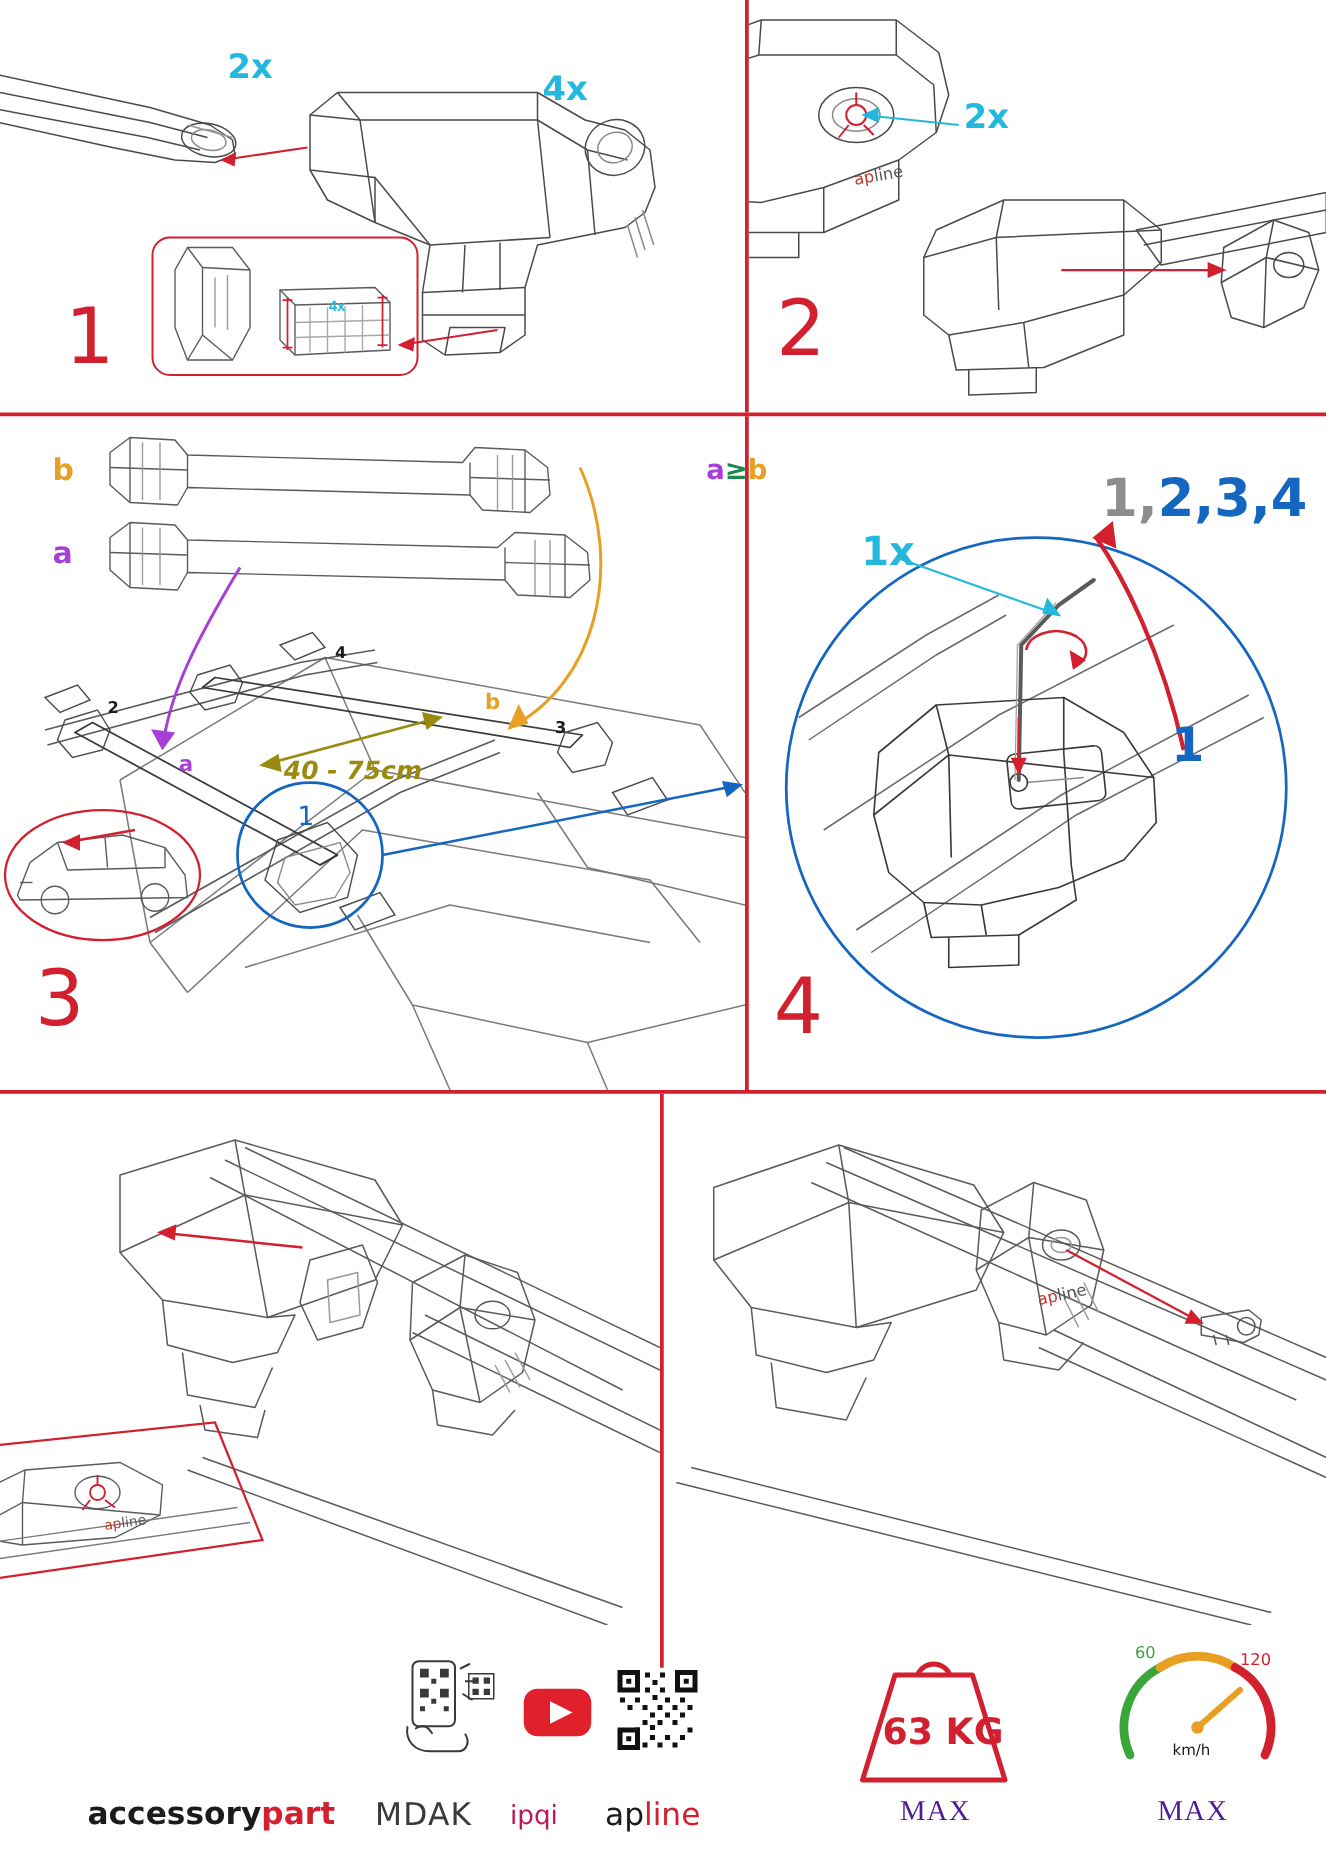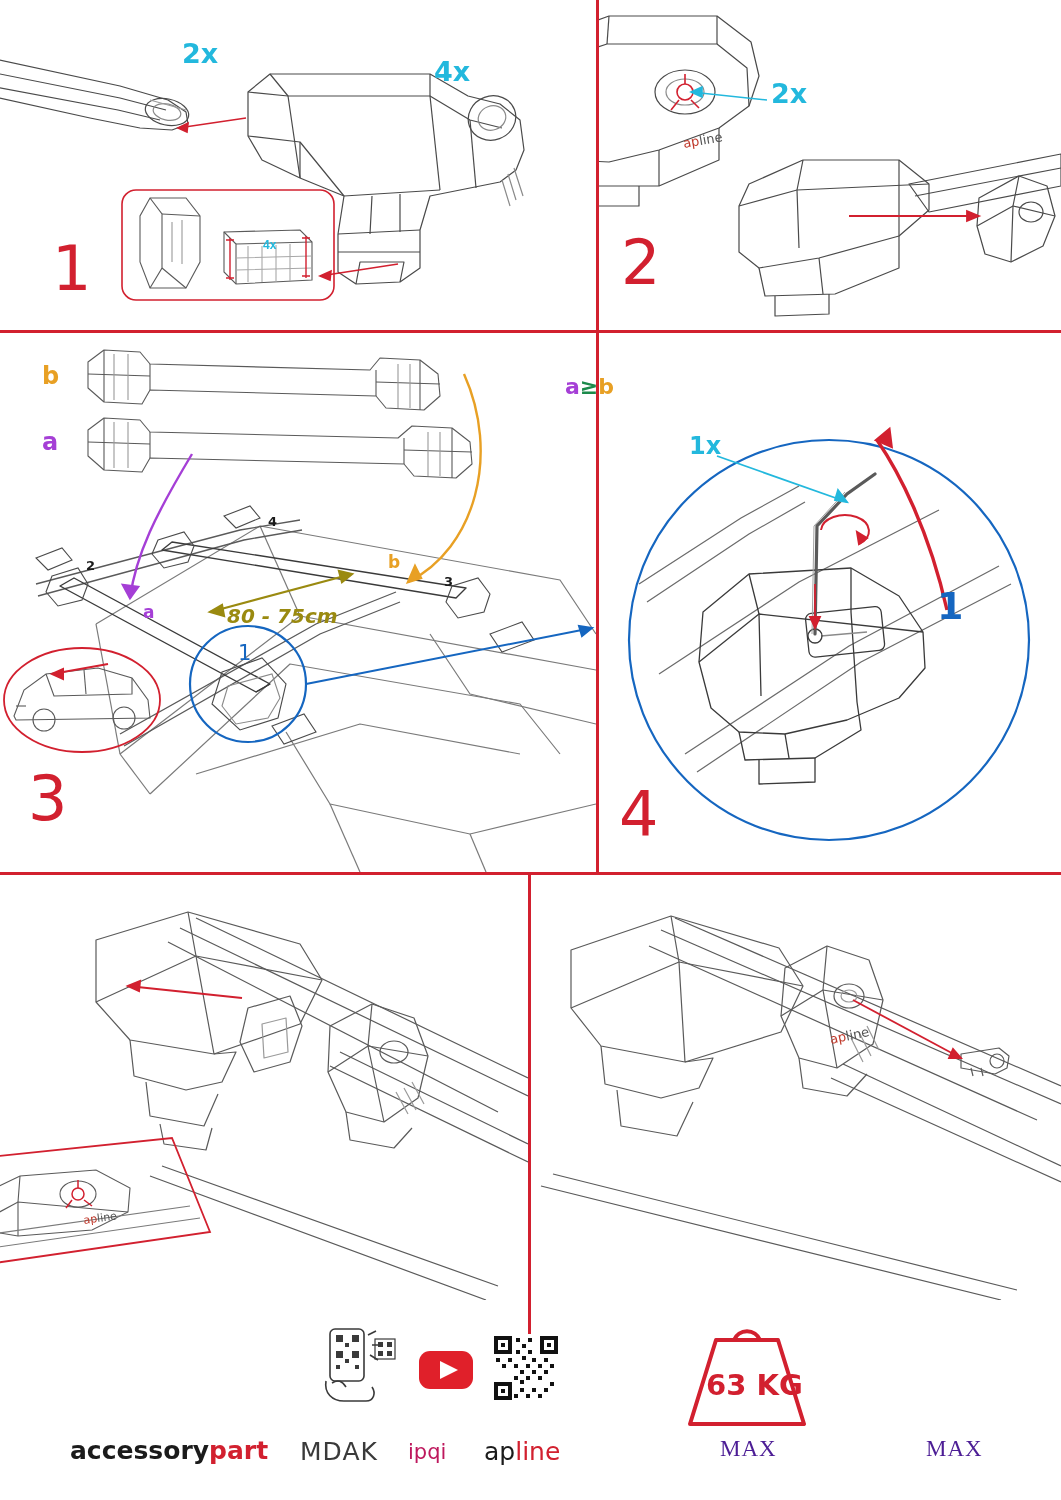--- a/index.html
+++ b/index.html
@@ -358,25 +358,25 @@
         <g stroke="#d2202f" stroke-width="2" fill="none">
           <path d="M108 330 L52 340"></path>
           <path d="M52 340 l11 -5 l0 10 Z" fill="#d2202f"></path>
         </g>
       </g>
     </svg>
     <span class="abs" style="left:42px;top:28px;color:#e8a024;font-size:24px;font-weight:700;font-family:'DejaVu Sans',sans-serif;">b</span>
     <span class="abs" style="left:42px;top:94px;color:#a53fd6;font-size:24px;font-weight:700;font-family:'DejaVu Sans',sans-serif;">a</span>
     <span class="abs" style="left:143px;top:268px;color:#a53fd6;font-size:17px;font-weight:700;font-family:'DejaVu Sans',sans-serif;">a</span>
     <span class="abs" style="left:388px;top:218px;color:#e8a024;font-size:17px;font-weight:700;font-family:'DejaVu Sans',sans-serif;">b</span>
-    <span class="abs" style="left:227px;top:270px;color:#9a8a10;font-size:20px;font-weight:700;font-style:italic;font-family:'DejaVu Sans',sans-serif;">80 - 75cm</span>
+    <span class="abs" style="left:227px;top:270px;color:#9a8a10;font-size:20px;font-weight:700;font-style:italic;font-family:'DejaVu Sans',sans-serif;">40 - 75cm</span>
     <span class="step-num" style="left:28px;top:434px;">3</span>
   </div>
 
-  <div class="abs" style="left:599px;top:344px;width:462px;height:694px;">
+  <div class="abs" style="left:599px;top:334px;width:462px;height:694px;">
     <svg width="462" height="538" viewBox="0 0 462 538">
 
       <circle cx="230" cy="296" r="200" fill="none" stroke="#1566c0" stroke-width="2.2"></circle>
 
       <g fill="none" stroke="#6a6a6a" stroke-width="1.2">
         <path d="M40 240 L142 174 L200 142"></path>
         <path d="M48 258 L150 190 L206 158"></path>
         <path d="M86 410 L250 302 L400 222"></path>
         <path d="M98 428 L262 318 L412 240"></path>
         <path d="M60 330 L200 238 L340 166"></path>
@@ -419,21 +419,24 @@
       </g>
 
       <g stroke="#23b8dd" stroke-width="1.8" fill="none">
         <path d="M118 112 L248 158"></path>
         <path d="M248 158 l-12 -2 l3 -10 Z" fill="#23b8dd"></path>
       </g>
     </svg>
     <span class="abs" style="left:-34px;top:30px;font-size:22px;font-weight:700;font-family:'DejaVu Sans',sans-serif;">
       <span style="color:#a53fd6;">a</span><span style="color:#1b8a4a;">≥</span><span style="color:#e8a024;">b</span>
     </span>
-    <span class="cyan-label" style="left:90px;top:88px;font-size:24px;">1x</span>
+    <span class="cyan-label" style="left:90px;top:88px;font-size:32px;">1x</span>
+    <span class="abs" style="left:282px;top:40px;font-size:42px;font-weight:700;font-family:'DejaVu Sans',sans-serif;">
+      <span style="color:#8d8d8d;">1,</span><span style="color:#1566c0;">2,3,4</span>
+    </span>
     <span class="abs" style="left:338px;top:240px;color:#1566c0;font-size:38px;font-weight:700;font-family:'DejaVu Sans',sans-serif;">1</span>
     <span class="step-num" style="left:20px;top:440px;">4</span>
   </div>
 
   <div class="abs" style="left:0;top:876px;width:528px;height:424px;">
     <svg width="528" height="424" viewBox="0 0 528 424">
       <g fill="none" stroke="#5a5a5a" stroke-width="1.2" stroke-linejoin="round">
 
         <path d="M180 52 L528 220 M196 42 L528 202 M168 66 L498 236"></path>
         <path d="M330 190 L528 286 M340 176 L528 268"></path>
@@ -616,15 +619,27 @@
 
   <div class="abs" style="left:672px;top:1310px;">
     <svg width="150" height="122" viewBox="0 0 150 122">
       <path d="M44 30 L106 30 L132 114 L18 114 Z" fill="none" stroke="#d2202f" stroke-width="4" stroke-linejoin="round"></path>
       <path d="M62 30 A 14 14 0 0 1 88 30" fill="none" stroke="#d2202f" stroke-width="4"></path>
     </svg>
   </div>
   <div class="weight-text" style="left:706px;top:1368px;">63 KG</div>
   <div class="max-label" style="left:720px;top:1436px;">MAX</div>
 
+  <div class="abs" style="left:888px;top:1300px;">
+    <svg width="140" height="130" viewBox="0 0 140 130">
+      <path d="M16 104 A 54 54 0 0 1 40 34" fill="none" stroke="#3aa63a" stroke-width="7" stroke-linecap="round"></path>
+      <path d="M40 34 A 54 54 0 0 1 100 34" fill="none" stroke="#e8a024" stroke-width="7" stroke-linecap="round"></path>
+      <path d="M100 34 A 54 54 0 0 1 124 104" fill="none" stroke="#d2202f" stroke-width="7" stroke-linecap="round"></path>
+      <circle cx="70" cy="82" r="5" fill="#e8a024"></circle>
+      <path d="M70 82 L104 52" stroke="#e8a024" stroke-width="5" stroke-linecap="round"></path>
+      <text x="20" y="26" font-family="DejaVu Sans, sans-serif" font-size="13" fill="#3aa63a">60</text>
+      <text x="104" y="32" font-family="DejaVu Sans, sans-serif" font-size="13" fill="#d2202f">120</text>
+      <text x="50" y="104" font-family="DejaVu Sans, sans-serif" font-size="12" fill="#1b1b1b">km/h</text>
+    </svg>
+  </div>
   <div class="max-label" style="left:926px;top:1436px;">MAX</div>
 
 </div>
 
 </body></html>

